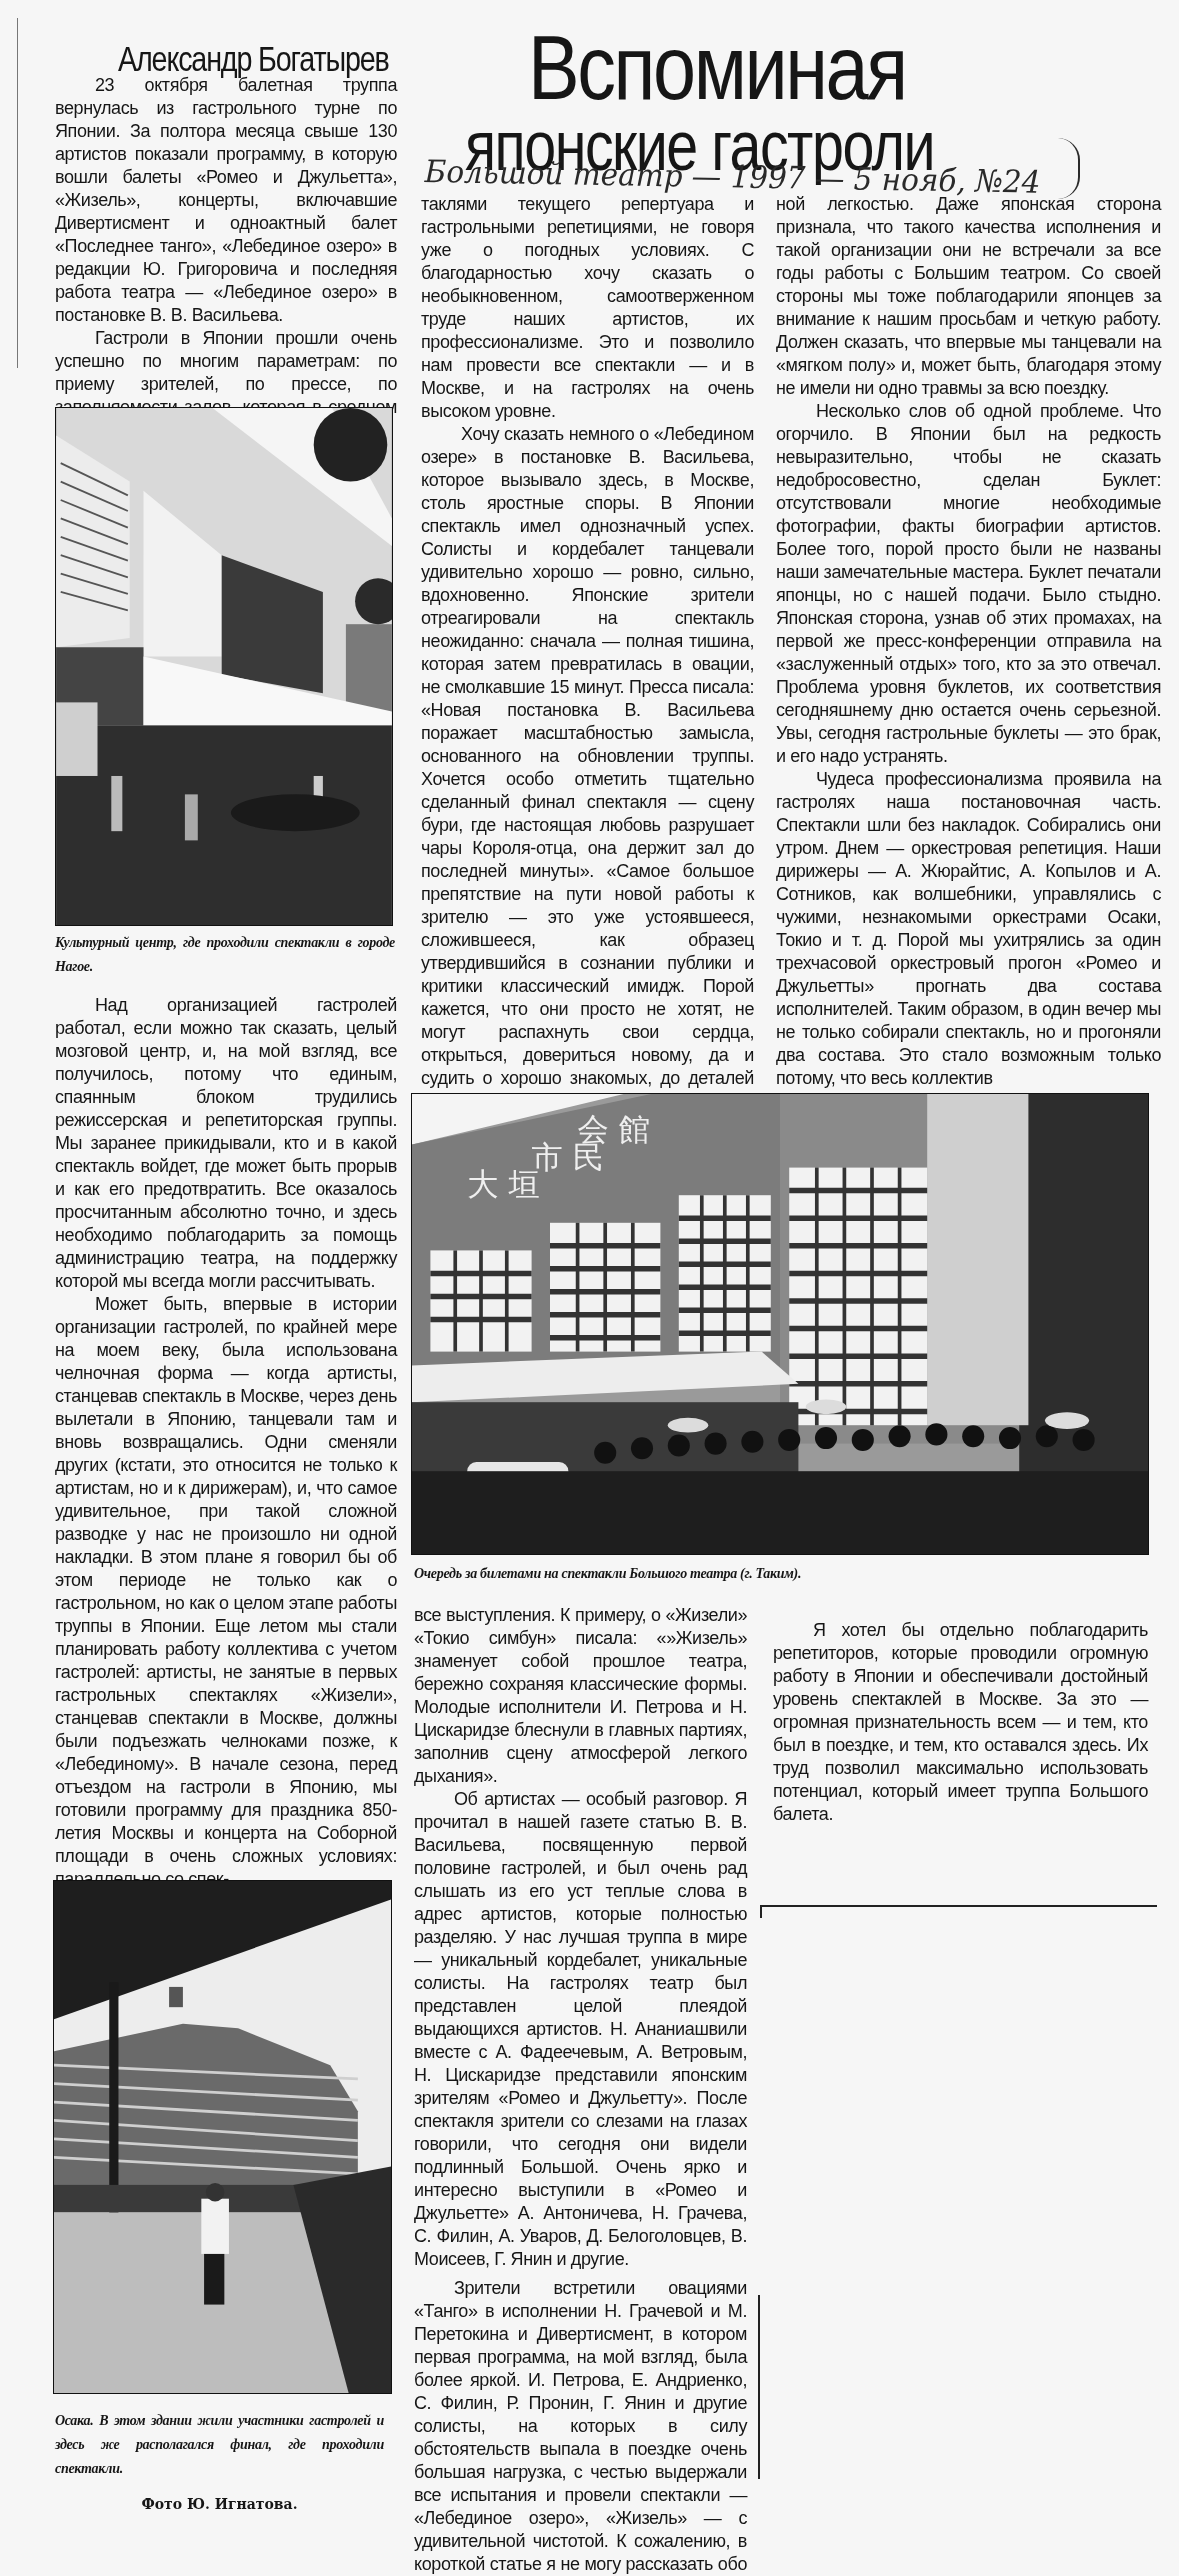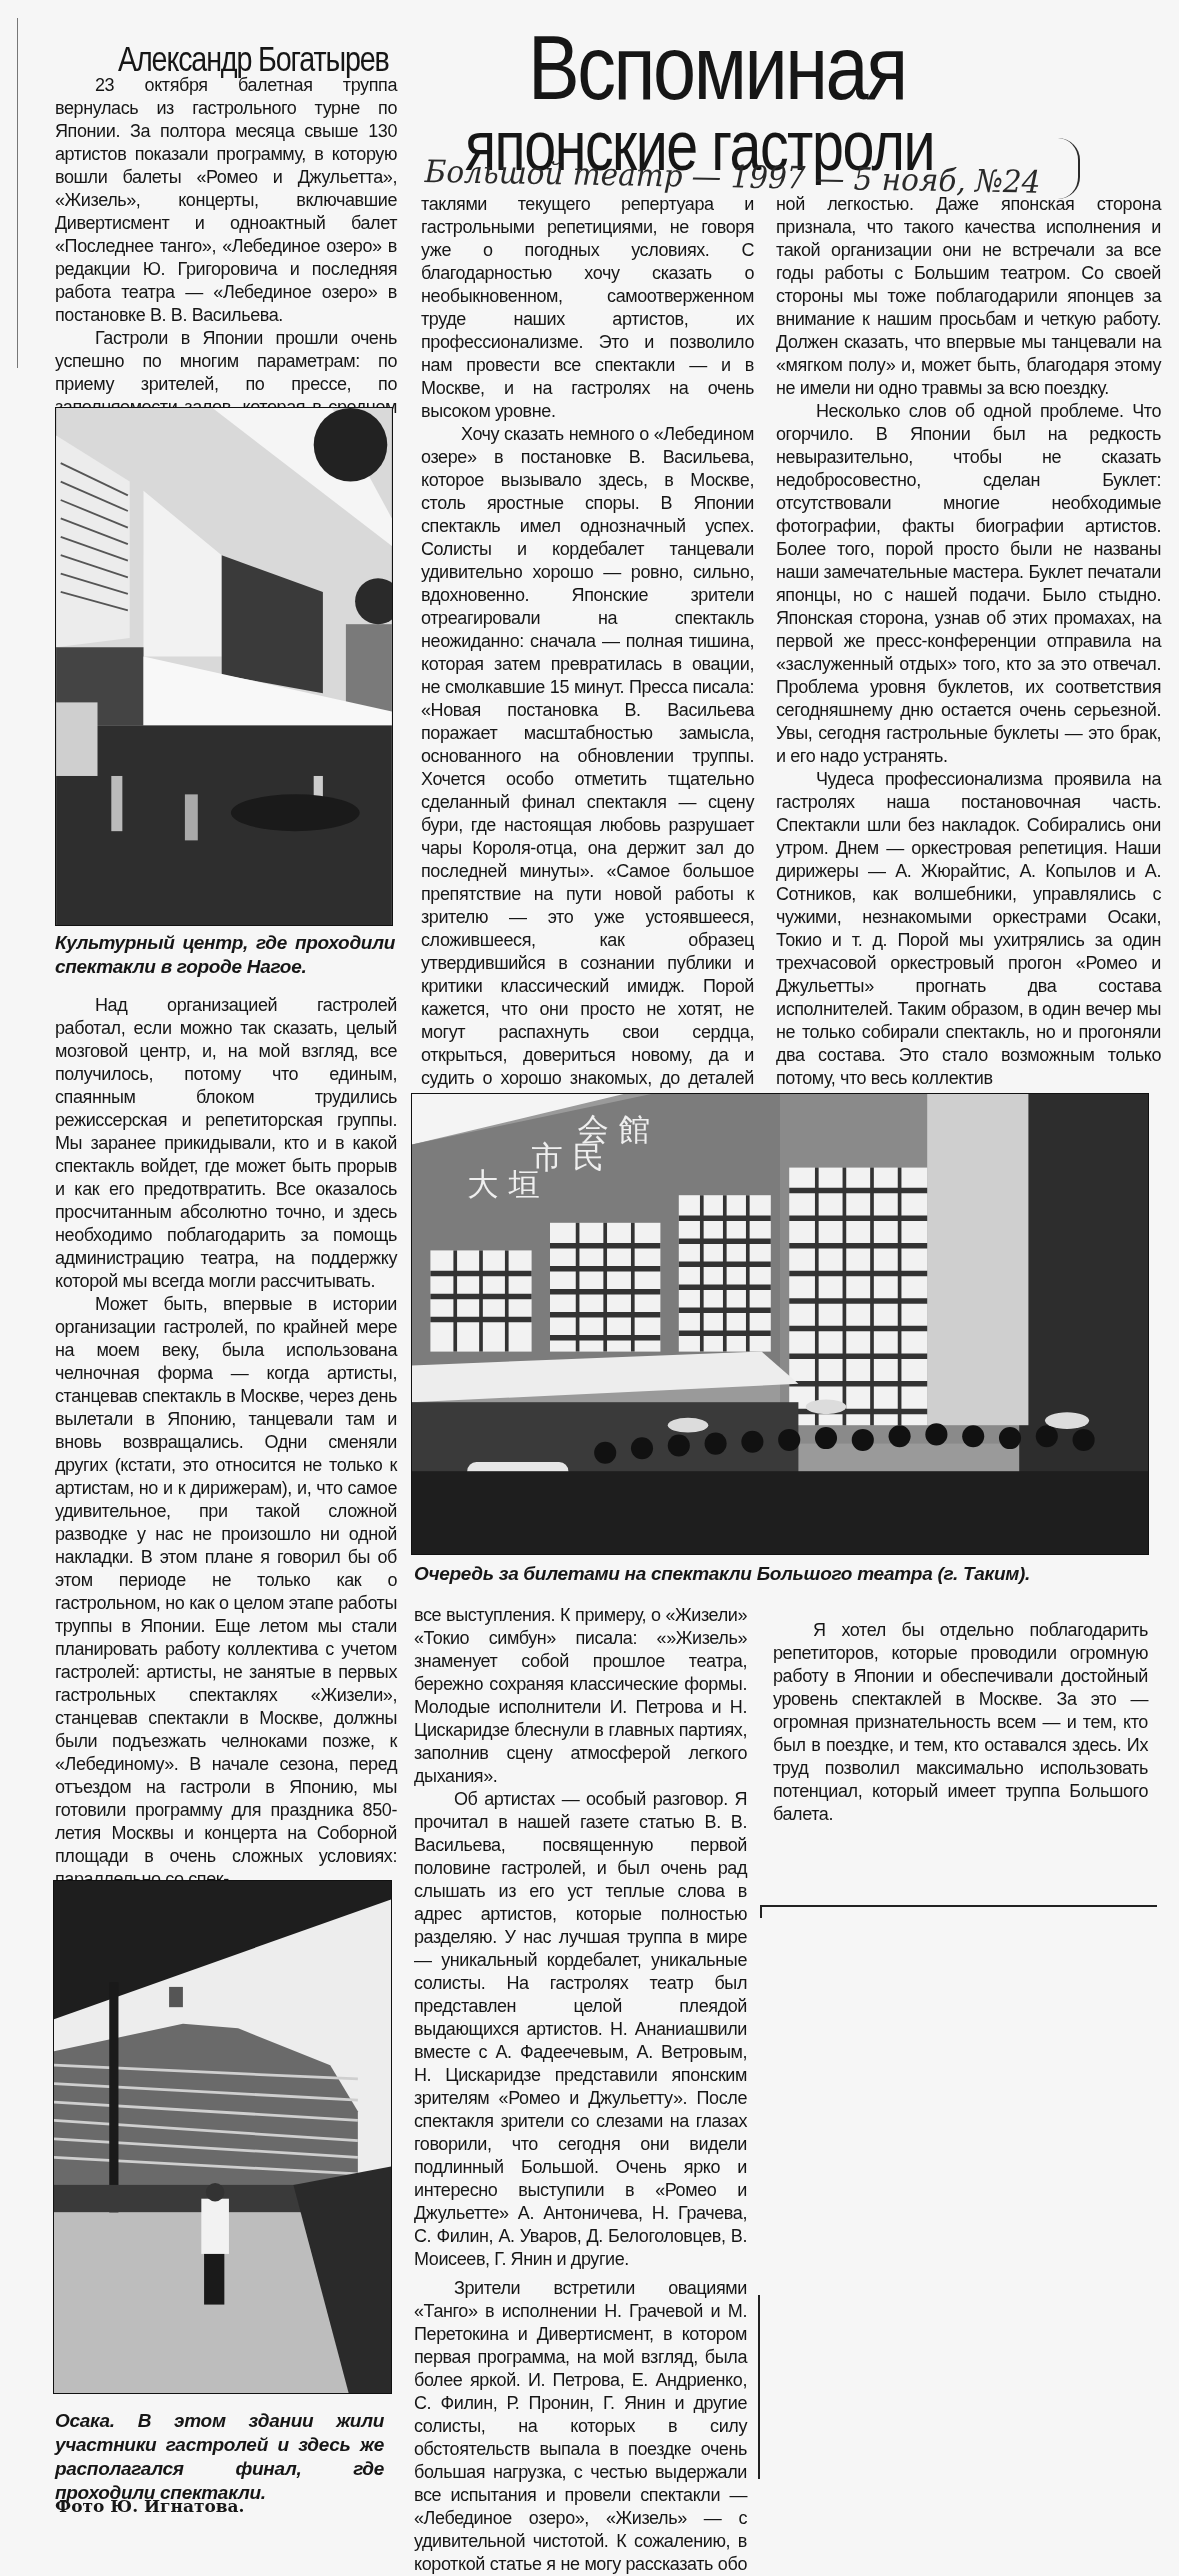--- a/index.html
+++ b/index.html
@@ -31,24 +31,24 @@
   }
   .hw-bracket { left:1058px; top:138px; width:20px; height:61px; border-right:2.8px solid #2a2a2a; border-radius:0 37px 37px 0; }
   .col {
     font-family:"Liberation Sans", sans-serif;
     font-size:18px; line-height:23px; text-align:justify; letter-spacing:-0.4px;
     hyphens:manual;
   }
   .col p { margin:0; text-indent:40px; }
   .col p.noind { text-indent:0; }
   .caption {
-    font-family:Liberation Sans, sans-serif; font-style:italic; font-weight:bold;
-    font-size:19px; line-height:24px; text-align:justify; letter-spacing:-0.3px;
-  }
-  .credit { font-family:"DejaVu Serif", serif; font-weight:bold; font-size:17px; text-align:left; }
+    font-family:Liberation Serif, serif; font-style:italic; font-weight:bold;
+    font-size:14px; line-height:24px; text-align:justify; letter-spacing:-0.3px;
+  }
+  .credit { font-family:"DejaVu Serif", serif; font-weight:bold; font-size:14px; text-align:center; }
   .photo { background:#2b2b2b; overflow:hidden; border:0.9px solid #111; }
   .rule-v { width:0.9px; background:#777; }
   .rule-h { height:1.8px; background:#222; }
 </style>
 </head>
 <body>
 
 <div class="abs author">Александр Богатырев</div>
 <div class="abs title1">Вспоминая</div>
 <div class="abs title2">японские гастроли</div>

